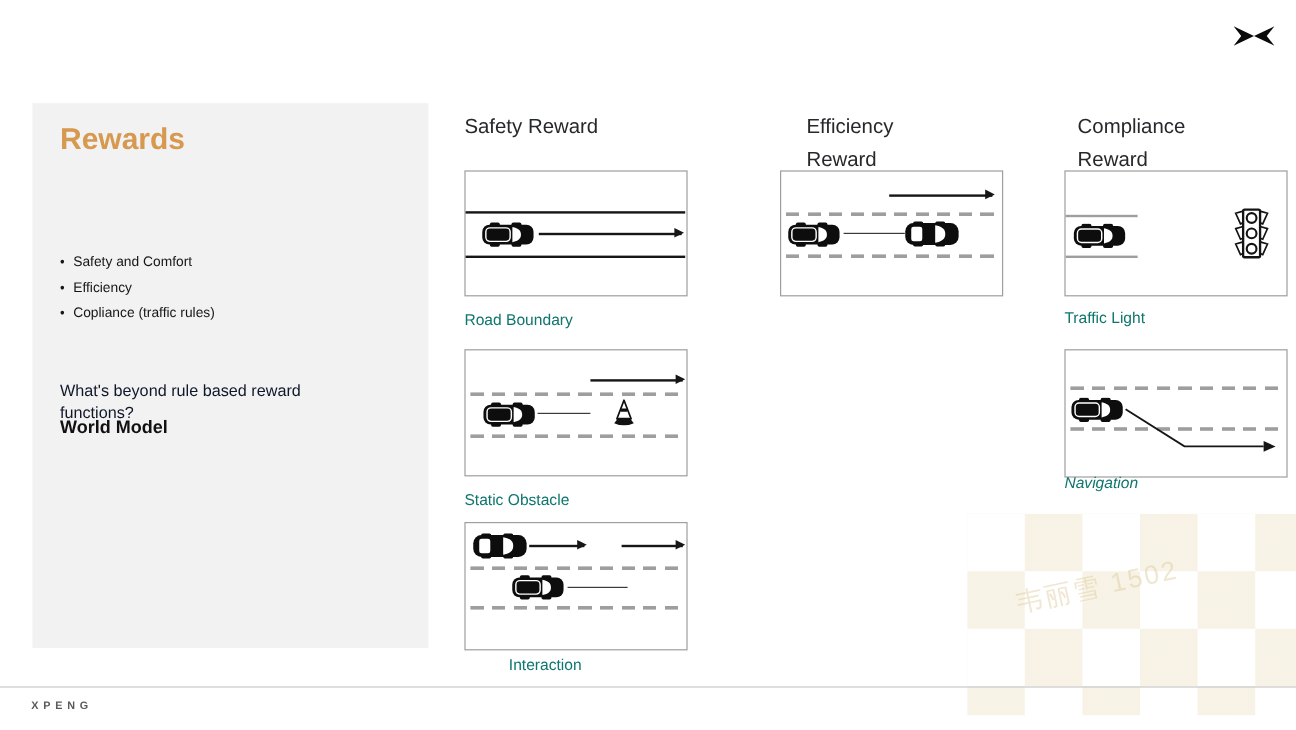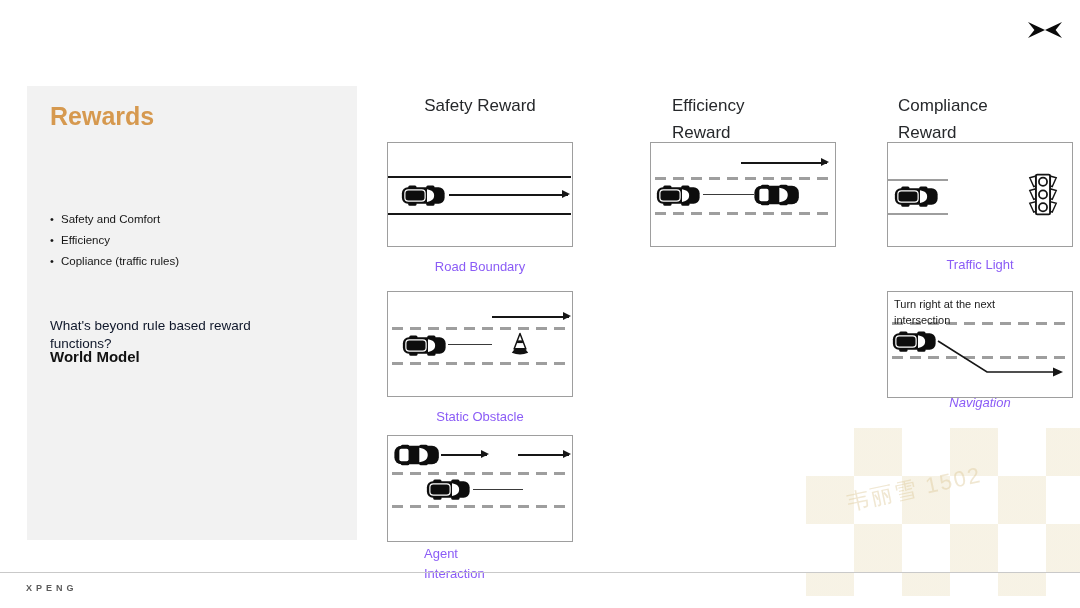--- a/index.html
+++ b/index.html
@@ -21,23 +21,23 @@
   .panel{position:absolute;left:27px;top:86px;width:330px;height:454px;background:#f2f2f2;}
   .panel-title{position:absolute;left:23px;top:16px;font-size:25px;font-weight:600;color:#d6994f;text-align:center;}
   .panel-intro{position:absolute;left:23px;top:60px;font-size:13.5px;line-height:19px;color:#161616;}
   .panel-bullets{position:absolute;left:23px;top:127px;font-size:11.5px;color:#161616;}
   .bullet-row{display:flex;align-items:baseline;margin-bottom:8.5px;line-height:12.5px;}
   .bullet-dot{width:11px;font-size:11px;}
   .panel-question{position:absolute;left:23px;top:231px;font-size:13.5px;line-height:18px;color:#0f172a;}
   .panel-answer{position:absolute;left:23px;top:262px;font-size:15px;font-weight:bold;color:#111;}
   
   .col-header{position:absolute;font-size:17px;line-height:26.5px;color:#26282b;}
-  .center{text-align:center;}
+  .center{text-align:left;}
   .dbox{position:absolute;width:186px;border:1.6px solid #9e9e9e;background:transparent;box-sizing:border-box;}
-  .dlabel{position:absolute;width:186px;font-size:13px;color:#8b5cf6;}
+  .dlabel{position:absolute;width:186px;font-size:13px;color:#0f766e;}
   .solidline{position:absolute;height:2px;background:#161616;}
   .thinline{position:absolute;height:1.2px;background:#3a3a3a;}
   .grayline{position:absolute;height:1.6px;background:#9e9e9e;}
   .dash{position:absolute;height:2.6px;
     background:repeating-linear-gradient(90deg,#9e9e9e 0 11px,transparent 11px 18px);}
   .arrow{position:absolute;height:1.6px;background:#161616;}
   .arrow::after{content:"";position:absolute;right:-2px;top:-3.7px;width:0;height:0;
     border-left:8px solid #161616;border-top:4.5px solid transparent;border-bottom:4.5px solid transparent;}
   .icon{position:absolute;}
   .note{position:absolute;font-size:11px;line-height:15.5px;color:#202020;}
@@ -159,21 +159,20 @@
     <div class="arrow" style="left:53px;top:18px;width:46px;"></div>
     <div class="arrow" style="left:130px;top:18px;width:51px;"></div>
     <div class="dash" style="left:4px;top:36px;width:175px;"></div>
     <svg class="icon" style="left:38px;top:43px;width:46px;height:21px;">
         <use href="#car1"></use>
       </svg>
     <div class="thinline" style="left:85px;top:53px;width:50px;"></div>
     <div class="dash" style="left:4px;top:69px;width:175px;"></div>
   </div>
   <div class="dlabel" style="left:424px;top:544px;line-height:20px;width:150px;">
-    <div>Agent</div>
     <div>Interaction</div>
   </div>
 
   <div class="col-header" style="left:672px;top:93px;width:160px;">
     <div>Efficiency</div>
     <div>Reward</div>
   </div>
   <div class="dbox" style="left:650px;top:142px;height:105px;">
     <div class="arrow" style="left:90px;top:19px;width:86px;"></div>
     <div class="dash" style="left:4px;top:34px;width:175px;"></div>
@@ -199,24 +198,20 @@
         <use href="#car1"></use>
       </svg>
     <svg class="icon" style="left:140px;top:29px;width:30px;height:45px;">
         <use href="#tlight"></use>
       </svg>
   </div>
   <div class="dlabel center" style="left:887px;top:257px;">Traffic Light</div>
 
   <div class="dbox" style="left:887px;top:291px;height:107px;">
     <div class="dash" style="left:4px;top:30px;width:175px;"></div>
-    <div class="note" style="left:6px;top:5px;">
-      <div>Turn right at the next</div>
-      <div>intersection</div>
-    </div>
     <svg class="icon" style="left:4px;top:39px;width:46px;height:21px;">
         <use href="#car1"></use>
       </svg>
     <div class="dash" style="left:4px;top:64px;width:175px;"></div>
     <svg class="icon" style="left:47px;top:46px;width:132px;height:44px;" viewBox="0 0 132 44">
       <path d="M3,3 L52,34 L118,34" fill="none" stroke="#161616" stroke-width="1.6"></path>
       <path d="M118,29.5 L128,34 L118,38.5 Z" fill="#161616"></path>
     </svg>
   </div>
   <div class="dlabel center" style="left:887px;top:395px;font-style:italic;">Navigation</div>

